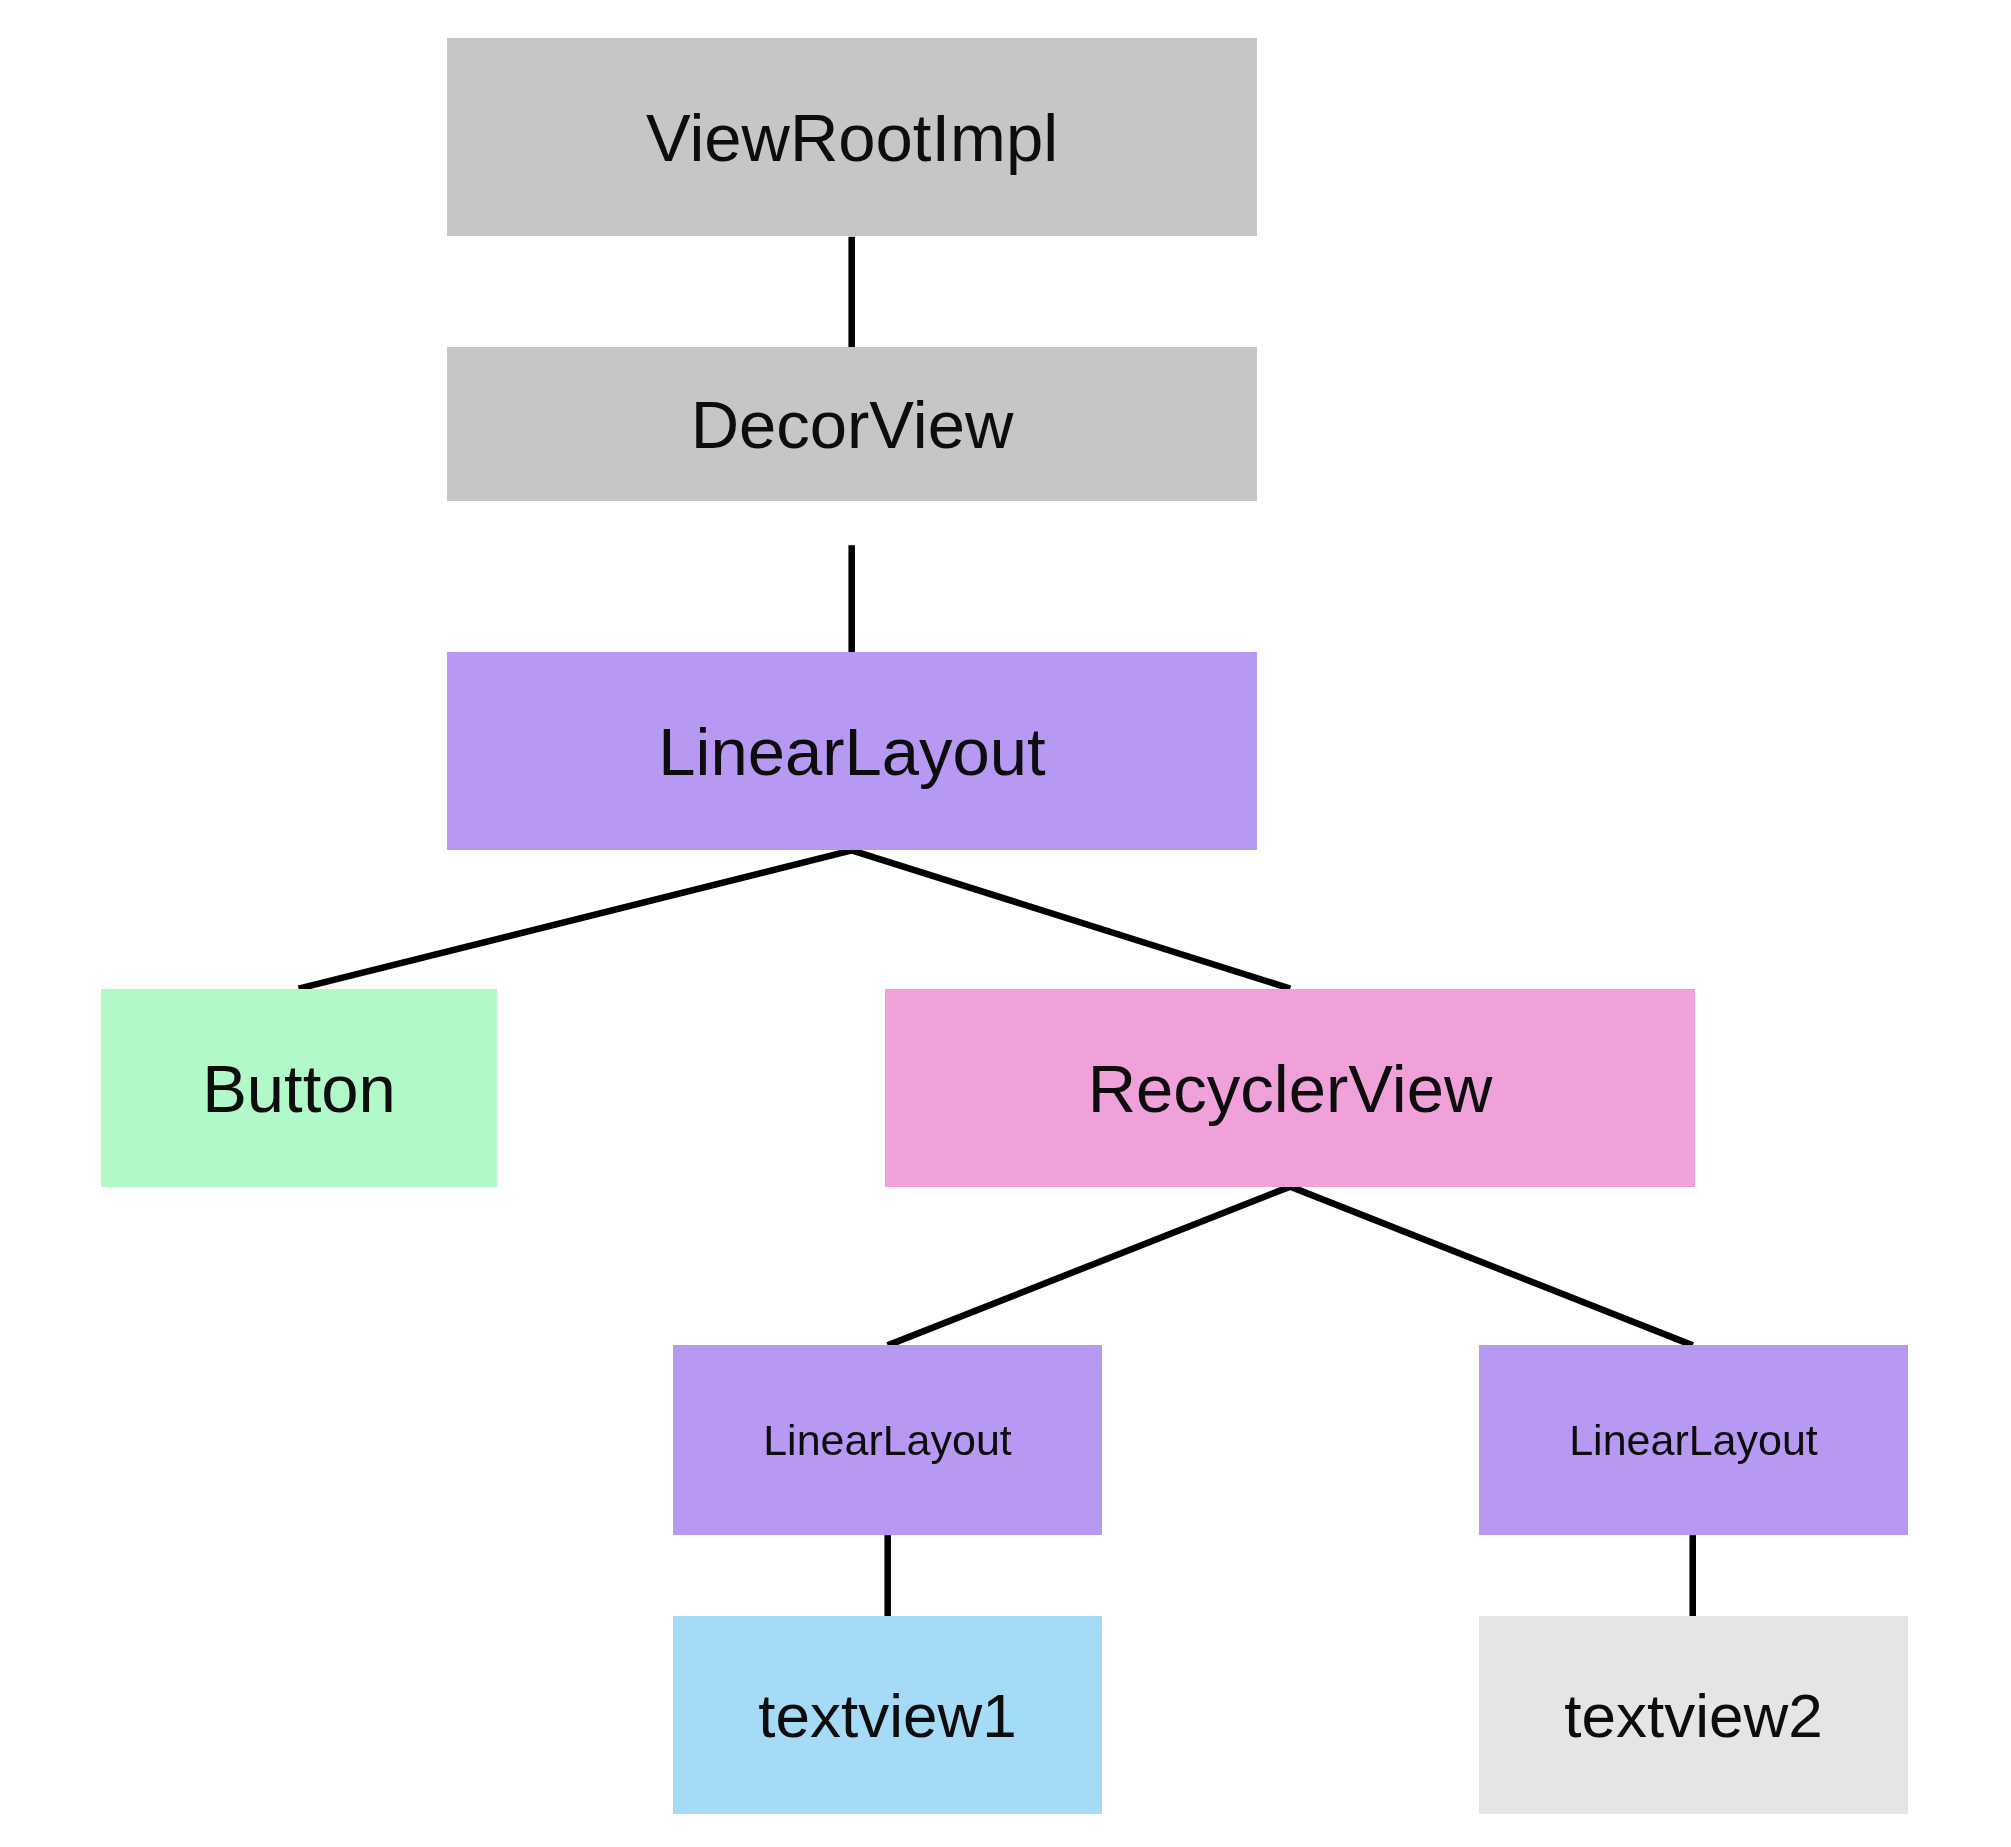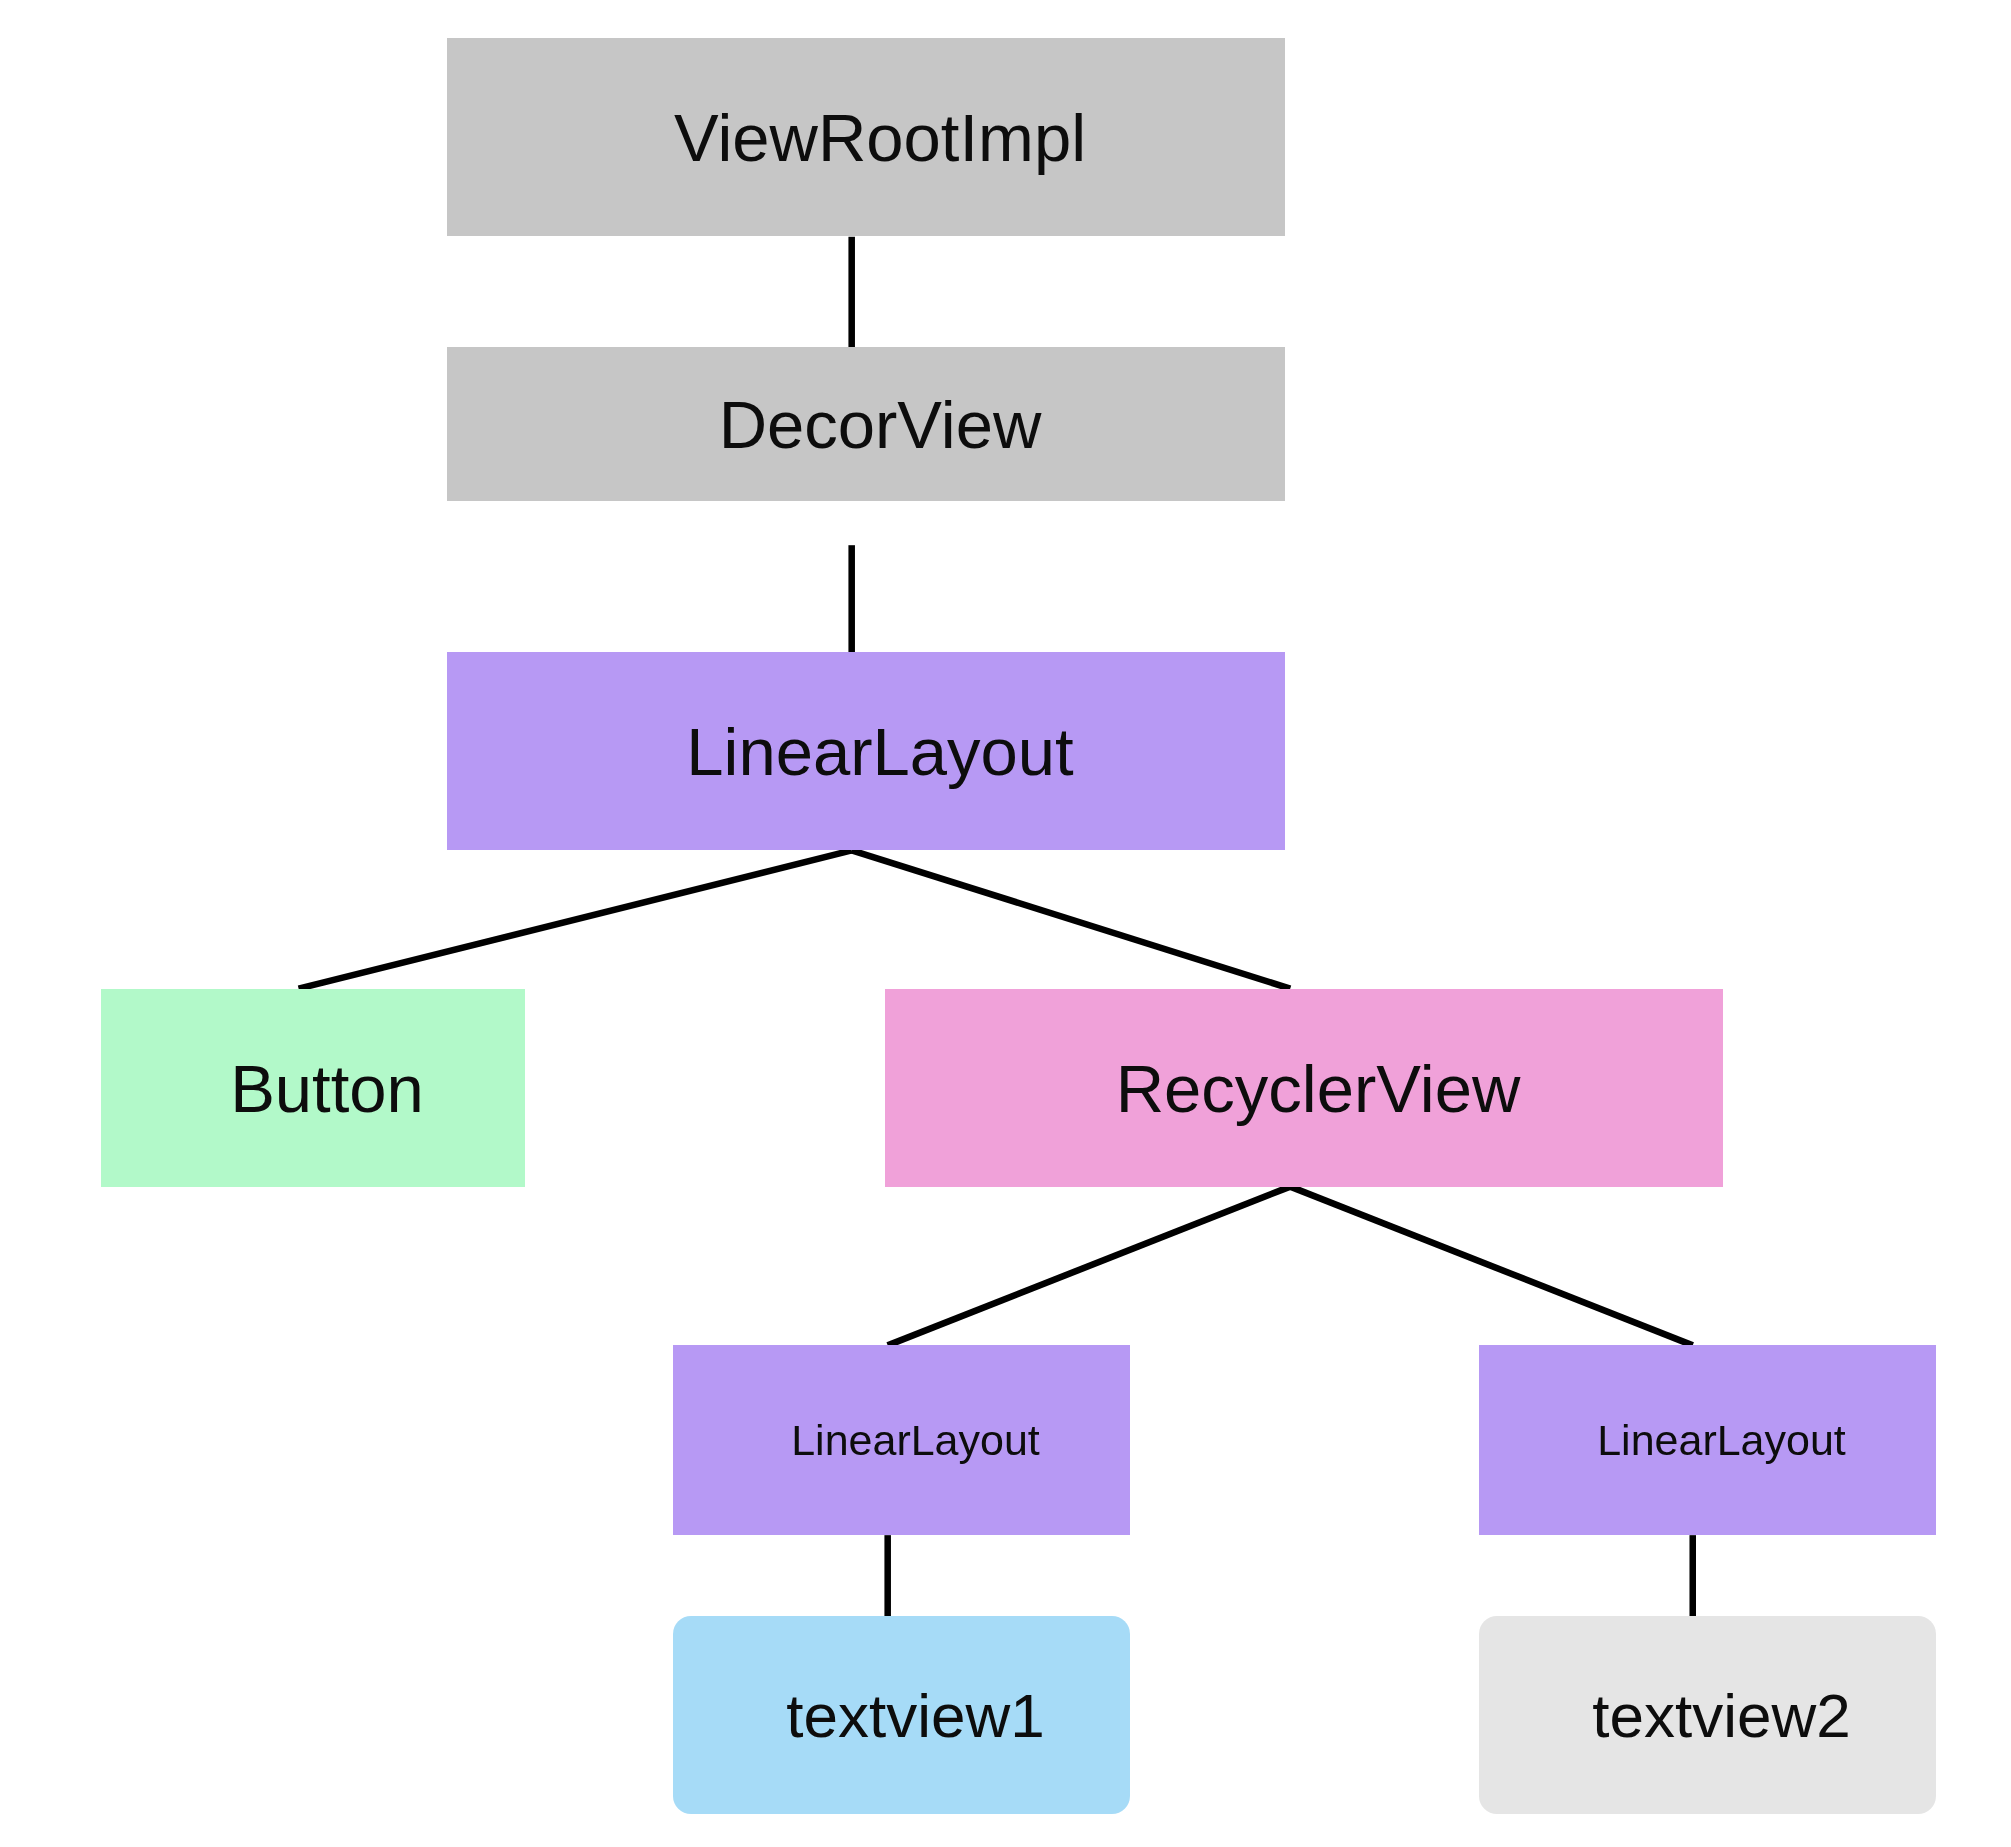--- a/index.html
+++ b/index.html
@@ -24,24 +24,23 @@
     pointer-events: none;
   }
   .node {
     position: absolute;
     display: flex;
     align-items: center;
     justify-content: center;
     color: #0d0d0d;
     text-align: center;
     white-space: nowrap;
-    padding-left: 28px;
   }
   .node-large { font-size: 67px; }
-  .node-medium { font-size: 62px; border-radius: 18px; }
+  .node-medium { font-size: 62px; }
   .node-small { font-size: 43px; }
 
   
   .pos-viewrootimpl      { left: 447px;  top: 38px;   width: 810px; height: 198px; }
   .pos-decorview         { left: 447px;  top: 347px;  width: 810px; height: 154px; }
   .pos-linearlayout-root { left: 447px;  top: 652px;  width: 810px; height: 198px; }
   .pos-button            { left: 101px;  top: 989px; width: 396px; height: 198px; text-align: center; }
   .pos-recyclerview      { left: 885px; top: 989px; width: 810px; height: 198px; }
   .pos-linearlayout-item1{ left: 673px;  top: 1345px; width: 429px; height: 190px; }
   .pos-linearlayout-item2{ left: 1479px; top: 1345px; width: 429px; height: 190px; }

